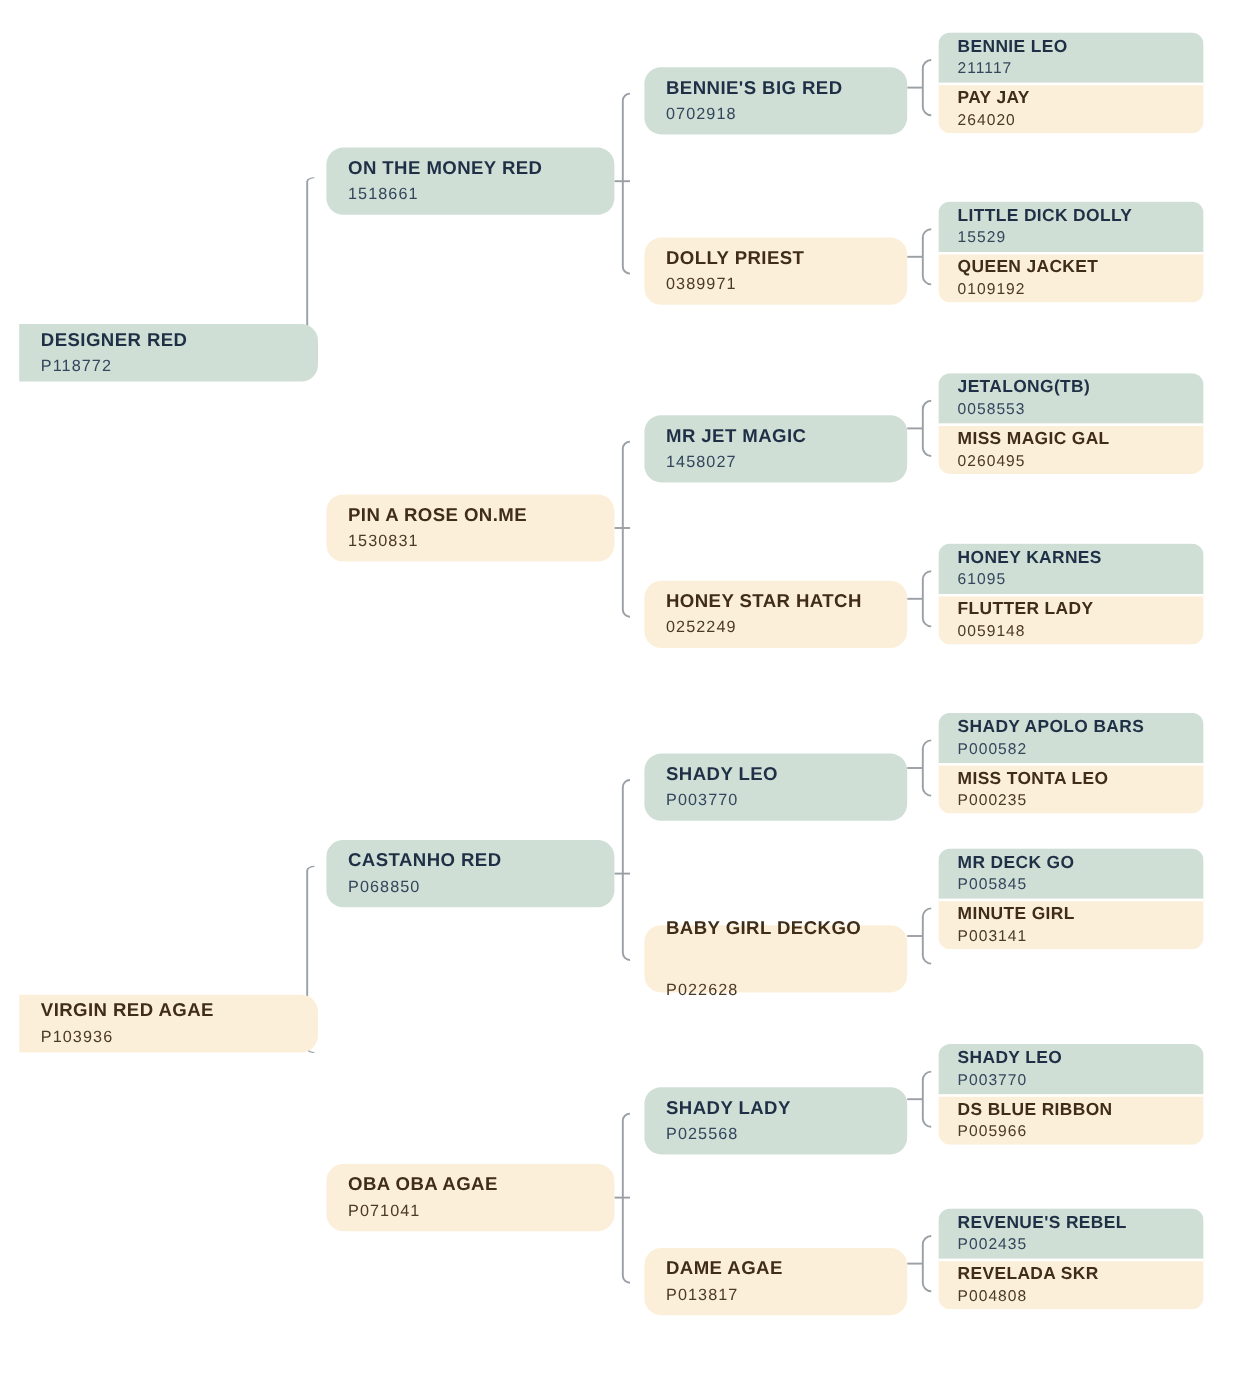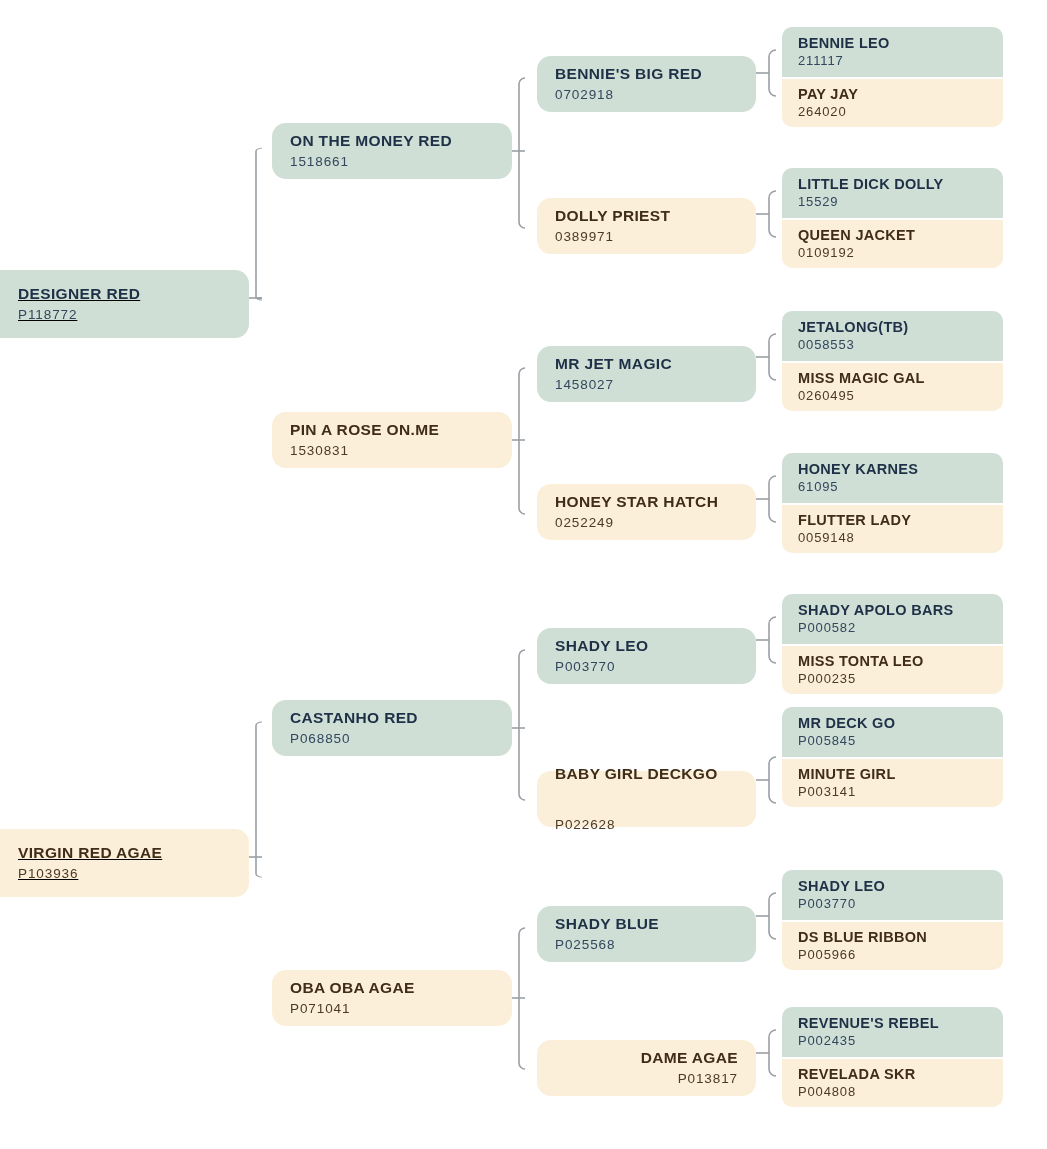--- a/index.html
+++ b/index.html
@@ -54,25 +54,24 @@
   .sire            { background: #cfdfd6; }
   .sire .nm        { color: #1f3046; }
   .sire .rn        { color: #33465c; }
   
   .dam             { background: #fcefd9; }
   .dam .nm         { color: #3f2d18; }
   .dam .rn         { color: #4b3a24; }
 
   
   .g1 {
-    left: 0px;
+    left: 16px;
     width: 249px;
-    height: 68px;
+    height: 48px;
     border-radius: 0 14px 14px 0;
-    text-decoration: underline;
   }
   .g1.r1 { top: 270px; }
   .g1.r2 { top: 829px; }
 
   
   .g2 {
     left: 272px;
     width: 240px;
     height: 56px;
     border-radius: 14px;
@@ -89,28 +88,28 @@
     height: 56px;
     border-radius: 14px;
   }
   .g3.q1 { top: 56px; }
   .g3.q2 { top: 198px; }
   .g3.q3 { top: 346px; }
   .g3.q4 { top: 484px; }
   .g3.q5 { top: 628px; }
   .g3.q6 { top: 771px; gap: 30px; }
   .g3.q7 { top: 906px; }
-  .g3.q8 { top: 1040px; text-align: right; }
+  .g3.q8 { top: 1040px; }
 
   
   .pair {
     position: absolute;
     left: 782px;
     width: 221px;
-    height: 100px;
+    height: 84px;
     border-radius: 10px;
     overflow: hidden;
     display: flex;
     flex-direction: column;
   }
   .pair .half {
     flex: 1 1 50%;
     display: flex;
     flex-direction: column;
     justify-content: center;
@@ -290,21 +289,21 @@
   </div>
   <div class="node g3 q5 sire">
     <span class="nm">SHADY LEO</span>
     <span class="rn">P003770</span>
   </div>
   <div class="node g3 q6 dam">
     <span class="nm">BABY GIRL DECKGO</span>
     <span class="rn">P022628</span>
   </div>
   <div class="node g3 q7 sire">
-    <span class="nm">SHADY BLUE</span>
+    <span class="nm">SHADY LADY</span>
     <span class="rn">P025568</span>
   </div>
   <div class="node g3 q8 dam">
     <span class="nm">DAME AGAE</span>
     <span class="rn">P013817</span>
   </div>
 
   <div class="pair pr1">
     <div class="half sire">
       <span class="nm">BENNIE LEO</span>

